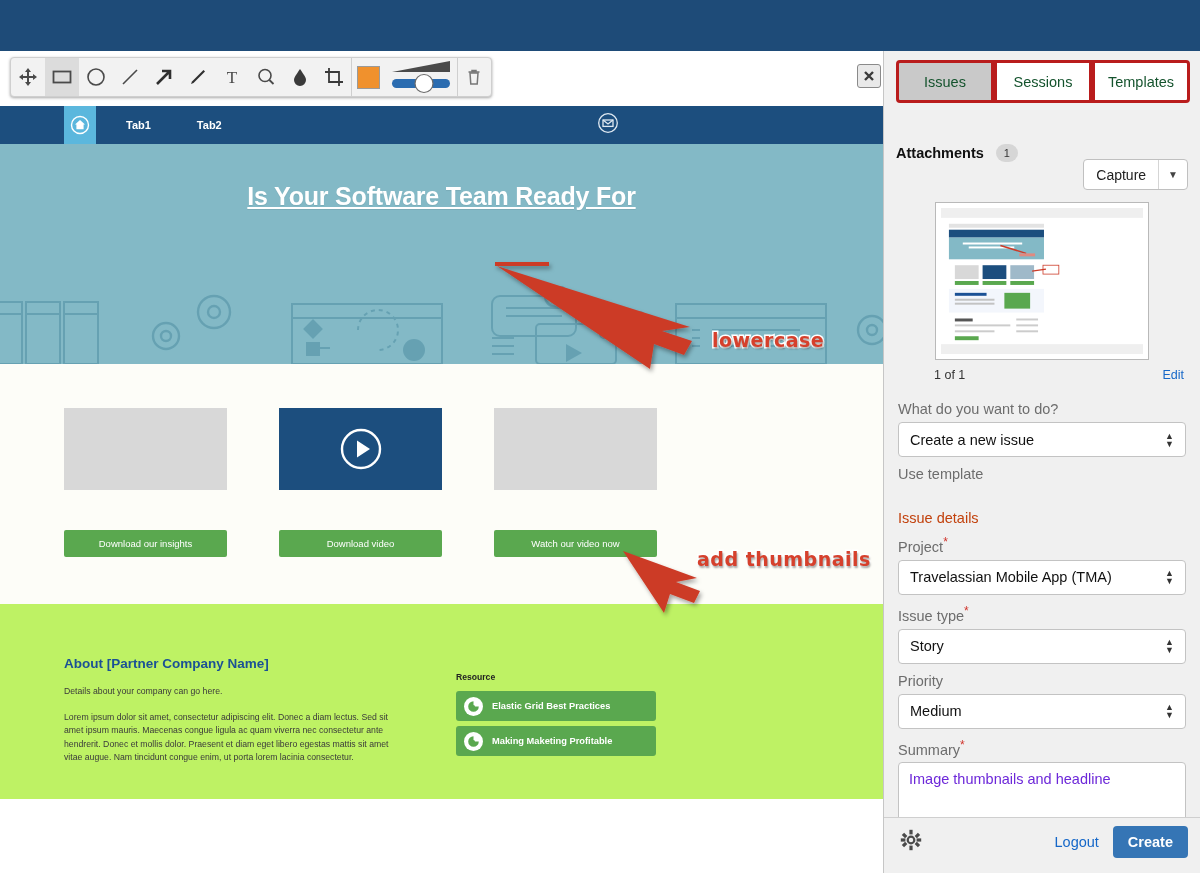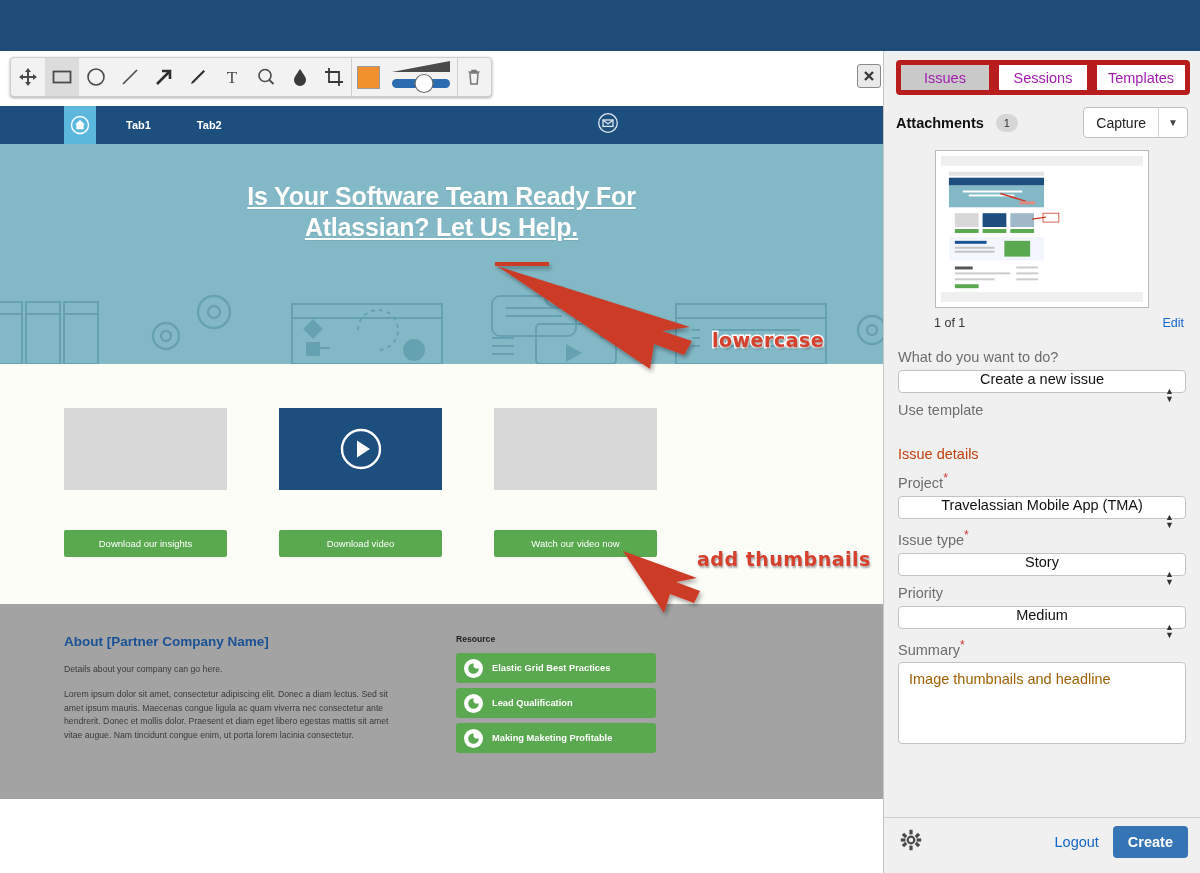--- a/index.html
+++ b/index.html
@@ -55,21 +55,21 @@
   .cards-row { display: flex; padding: 44px 0 0 64px; gap: 52px; }
   .card { width: 163px; }
   .card-thumb { width: 163px; height: 82px; background: #d8d8d8; }
   .card-thumb.video { background: #1c4e7e; display:flex; align-items:center; justify-content:center; }
   .card-btn {
     margin-top: 40px; height: 27px; background: #5aa84f; color: #fff;
     font-size: 9.5px; display: flex; align-items: center; justify-content: center;
     border-radius: 2px; font-weight: normal;
   }
 
-  .about-band { background: #a3a3a3; height: 195px; padding: 30px 0 0 64px; display: flex; }
+  .about-band { background: #bef264; height: 195px; padding: 30px 0 0 64px; display: flex; align-items: center; }
   .about-col { width: 330px; }
   .about-col h2 { color: #1b5195; font-size: 13.5px; font-weight: bold; margin-bottom: 14px; }
   .about-col p { color: #3a3a3a; font-size: 8.7px; line-height: 1.55; margin-bottom: 12px; }
   .res-col { margin-left: 62px; width: 200px; }
   .res-col h3 { color: #222; font-size: 8.6px; font-weight: bold; margin-bottom: 9px; }
   .res-btn {
     height: 30px; background: #5aa84f; border-radius: 3px; display: flex; align-items: center;
     margin-bottom: 5px; padding-left: 8px; color: #fff; font-size: 9.3px; font-weight: bold;
   }
   .pdf-circle {
@@ -108,38 +108,38 @@
   }
 
   
   #panel {
     position: absolute; left: 883px; top: 51px; width: 317px; height: 822px;
     background: #f0f0f0; border-left: 1px solid #c6c6c6;
     display: flex; flex-direction: column;
   }
   .tabs { display: flex; padding: 9px 10px 0 12px; gap: 0; }
   .tab {
-    flex: 1; height: 35px; border: 5px solid #b91c1c; background: #ffffff;
+    flex: 1; height: 43px; border: 3px solid #b91c1c; background: #ffffff;
     display: flex; align-items: center; justify-content: center;
-    font-size: 14.5px; color: #a21caf; cursor: pointer;
+    font-size: 14.5px; color: #14532d; cursor: pointer;
   }
   .tab.active { background: #c9c9c9; }
   .tab:first-child { border-radius: 4px 0 0 4px; }
   .tab:last-child  { border-radius: 0 4px 4px 0; }
 
   .att-row { display: flex; align-items: center; padding: 12px 12px 0 12px; }
   .att-title { font-size: 14.5px; font-weight: bold; color: #111; }
   .att-count {
     margin-left: 12px; background: #d6d6d6; color: #333; border-radius: 10px;
     min-width: 22px; height: 18px; font-size: 11px; display:flex;
     align-items:center; justify-content:center; padding: 0 7px;
   }
   .capture-btn {
     margin-left: auto; height: 31px; background: #fff; border: 1px solid #c0c0c0;
-    border-radius: 4px; display: flex; align-items: center; cursor: pointer;
+    border-radius: 4px; display: flex; align-items: center; cursor: pointer; margin-top: 44px;
   }
   .capture-btn span.lbl { padding: 0 12px; font-size: 14px; color: #222; }
   .capture-btn .divider { width: 1px; height: 100%; background: #d5d5d5; }
   .capture-btn .caret { padding: 0 9px; font-size: 10px; color: #444; }
 
   .thumb-wrap { display: flex; justify-content: center; margin-top: 12px; }
   .thumb {
     width: 214px; height: 158px; background: #fff; border: 1px solid #b9b9b9;
     padding: 5px; cursor: pointer;
   }
@@ -149,28 +149,28 @@
     display: flex; align-items: center; padding: 8px 16px 0 16px; font-size: 12.5px; color: #333;
   }
   .thumb-meta .idx { margin-left: 34px; }
   .thumb-meta .edit { margin-left: auto; color: #1567c8; cursor: pointer; }
 
   .form { padding: 10px 14px 0 14px; flex: 1; overflow: hidden; }
   .f-label { font-size: 14.5px; color: #6d6d6d; margin: 9px 0 5px; }
   .f-label.strong { color: #c2410c; font-weight: normal; margin-top: 28px; }
   .req { color: #d0342c; font-size: 12px; vertical-align: super; }
   .select {
-    height: 23px; background: #fff; border: 1px solid #c3c3c3; border-radius: 4px;
+    height: 35px; background: #fff; border: 1px solid #c3c3c3; border-radius: 4px;
     display: flex; align-items: center; padding: 0 11px; font-size: 14.5px; color: #111;
-    cursor: pointer; position: relative; flex-direction: column;
+    cursor: pointer; position: relative;
   }
   .select .spin { margin-left: auto; font-size: 9px; line-height: 8px; color: #333; text-align:center; }
   .ta {
     height: 82px; background: #fff; border: 1px solid #c3c3c3; border-radius: 4px;
-    padding: 8px 10px; font-size: 14.5px; color: #a16207; cursor: text;
+    padding: 8px 10px; font-size: 14.5px; color: #6d28d9; cursor: text;
   }
   .panel-footer {
     border-top: 1px solid #cfcfcf; background: #f0f0f0; height: 56px;
     display: flex; align-items: center; padding: 0 12px 8px 16px;
   }
   .logout { margin-left: auto; color: #1567c8; font-size: 14.5px; cursor: pointer; }
   .create-btn {
     margin-left: 14px; background: #3575b5; color: #fff; font-size: 14.5px; font-weight: bold;
     border-radius: 4px; padding: 8px 15px; cursor: pointer;
   }
@@ -200,21 +200,20 @@
           <circle cx="11" cy="11" r="9.3" fill="none" stroke="#dfe9f2" stroke-width="1.3"></circle>
           <rect x="6" y="8" width="10" height="6.4" fill="none" stroke="#dfe9f2" stroke-width="1.3"></rect>
           <path d="M6 8 L11 12 L16 8" fill="none" stroke="#dfe9f2" stroke-width="1.3"></path>
         </svg>
       </div>
     </div>
 
     <div class="hero">
       <h1>
         <span>Is Your Software Team Ready For</span><br>
-        <span>Atlassian? Let Us Help.</span>
       </h1>
       <svg class="hero-art" viewBox="0 0 883 78" preserveAspectRatio="none">
         <g fill="none" stroke="#4f8fa3" stroke-width="2">
           <rect x="-12" y="16" width="34" height="62"></rect>
             <rect x="26" y="16" width="34" height="62"></rect>
           <rect x="64" y="16" width="34" height="62"></rect>
           <path d="M-12 28 H22 M26 28 H60 M64 28 H98"></path>
           <rect x="292" y="18" width="150" height="60"></rect>
             <path d="M292 32 H442"></path>
           <rect x="492" y="10" width="84" height="40" rx="8"></rect>
@@ -287,29 +286,20 @@
           </span>
           <span>Elastic Grid Best Practices</span>
         </div>
         <div class="res-btn">
           <span class="pdf-circle">
             <svg width="13" height="13" viewBox="0 0 13 13">
                 <path d="M6.5 1.2 a5.3 5.3 0 1 0 5.3 5.3 h-5.3 z" fill="#5aa84f"></path>
                 <circle cx="6.5" cy="6.5" r="1.5" fill="#5aa84f"></circle>
               </svg>
           </span>
-          <span>Lead Qualification</span>
-        </div>
-        <div class="res-btn">
-          <span class="pdf-circle">
-            <svg width="13" height="13" viewBox="0 0 13 13">
-                <path d="M6.5 1.2 a5.3 5.3 0 1 0 5.3 5.3 h-5.3 z" fill="#5aa84f"></path>
-                <circle cx="6.5" cy="6.5" r="1.5" fill="#5aa84f"></circle>
-              </svg>
-          </span>
           <span>Making Maketing Profitable</span>
         </div>
       </div>
     </div>
 
     <svg class="anno" style="left:0;top:0;width:883px;height:822px">
       <defs>
         <filter id="ds" x="-30%" y="-30%" width="180%" height="180%">
           <feDropShadow dx="2" dy="3" stdDeviation="2" flood-color="#000" flood-opacity="0.35"></feDropShadow>
         </filter>

